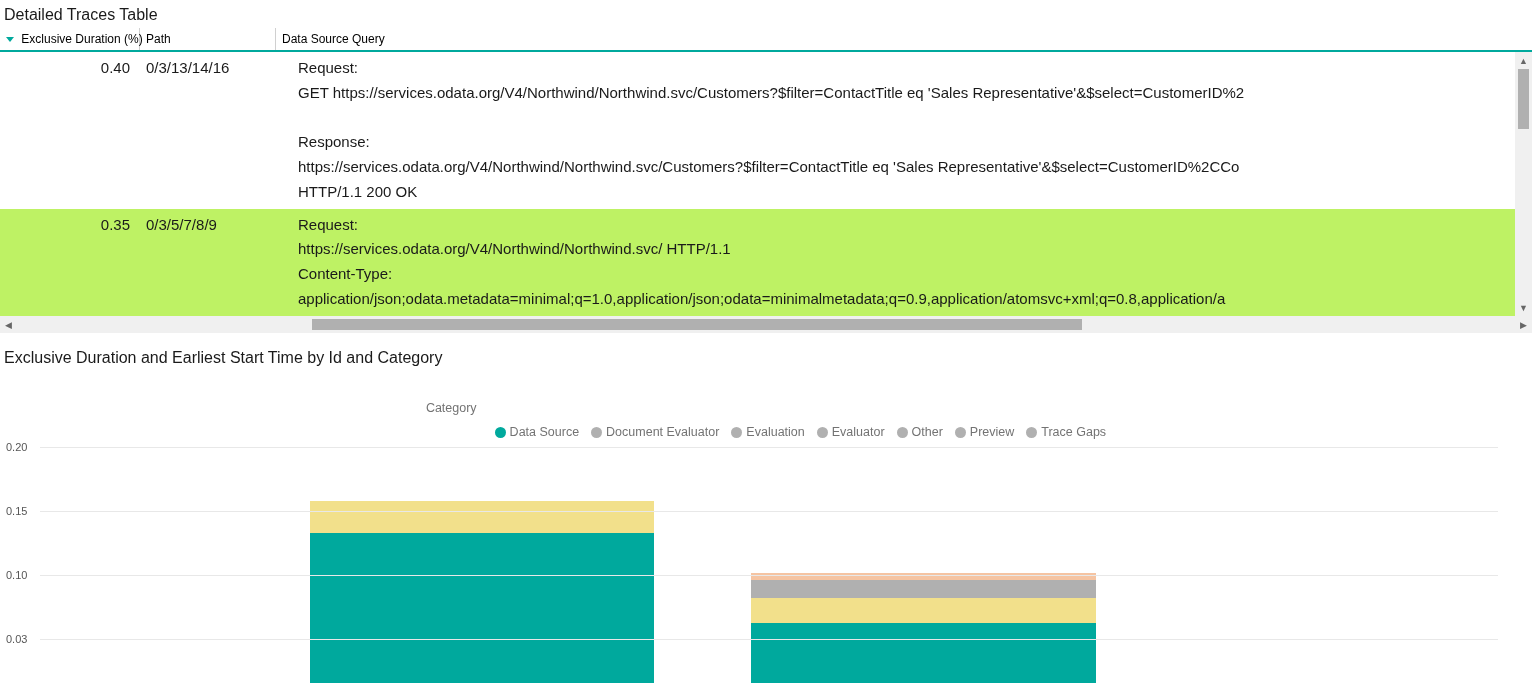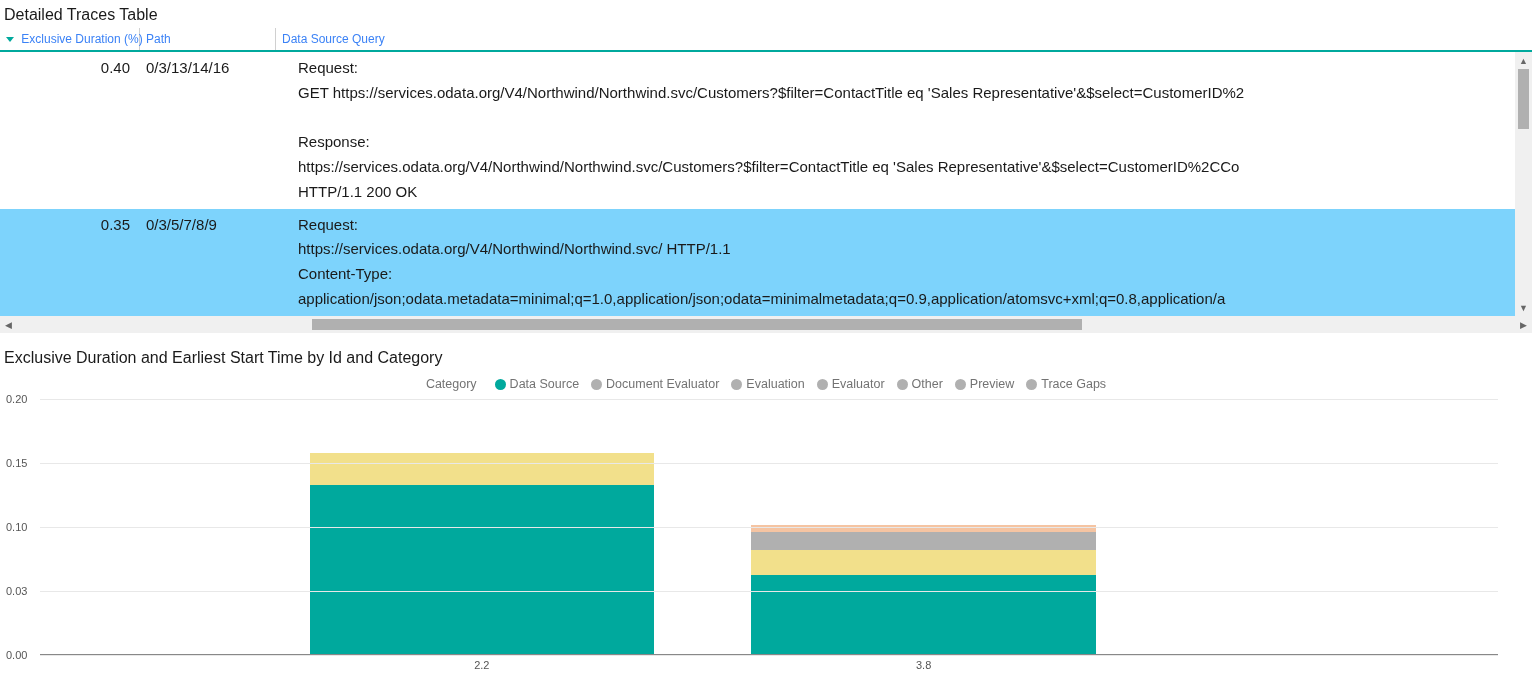--- a/index.html
+++ b/index.html
@@ -18,21 +18,21 @@
       padding: 6px 4px 4px 4px;
     }
     .table-wrapper {
       position: relative;
       width: 100%;
     }
     .table-header {
       display: flex;
       border-bottom: 2px solid #00a99d;
       font-size: 12px;
-      color: #3b82f6;
+      color: #000000;
       justify-content: flex-end;
     }
     .th {
       padding: 4px 6px;
       border-right: 1px solid #d0d0d0;
       white-space: nowrap;
     }
     .th-dur { width: 140px; }
     .th-path { width: 136px; }
     .th-query { flex: 1; border-right: none; }
@@ -48,21 +48,21 @@
     .table-body {
       position: relative;
       height: 264px;
       overflow: hidden;
     }
     .row {
       display: flex;
       font-size: 15px;
       line-height: 1.65;
     }
-    .row.alt { background: #7dd3fc; }
+    .row.alt { background: #bef264; }
     .cell { padding: 4px 6px; }
     .cell-dur { width: 140px; text-align: right; padding-right: 10px; }
     .cell-path { width: 152px; }
     .cell-query { flex: 1; white-space: pre-line; overflow: hidden; }
     .vscroll {
       position: absolute;
       right: 0; top: 0;
       width: 17px;
       height: 264px;
       background: #f0f0f0;
@@ -215,21 +215,21 @@
     </div>
     <div class="arrow-right">▶</div>
   </div>
 </div>
 
 <div class="chart-section">
   <div class="section-title" style="padding-left:0;">Exclusive Duration and Earliest Start Time by Id and Category</div>
 
   <div class="legend">
     <span class="label">Category</span>
-    <span id="legend-items" style="display: flex; gap: 12px;">
+    <span id="legend-items" style="display: flex; gap: 12px; margin-top: 48px;">
         <span class="item">
           <span class="swatch" style="background: rgb(0, 169, 157);"></span>
           <span>Data Source</span>
         </span>
         <span class="item">
           <span class="swatch" style="background: rgb(176, 176, 176);"></span>
           <span>Document Evaluator</span>
         </span>
         <span class="item">
           <span class="swatch" style="background: rgb(176, 176, 176);"></span>

